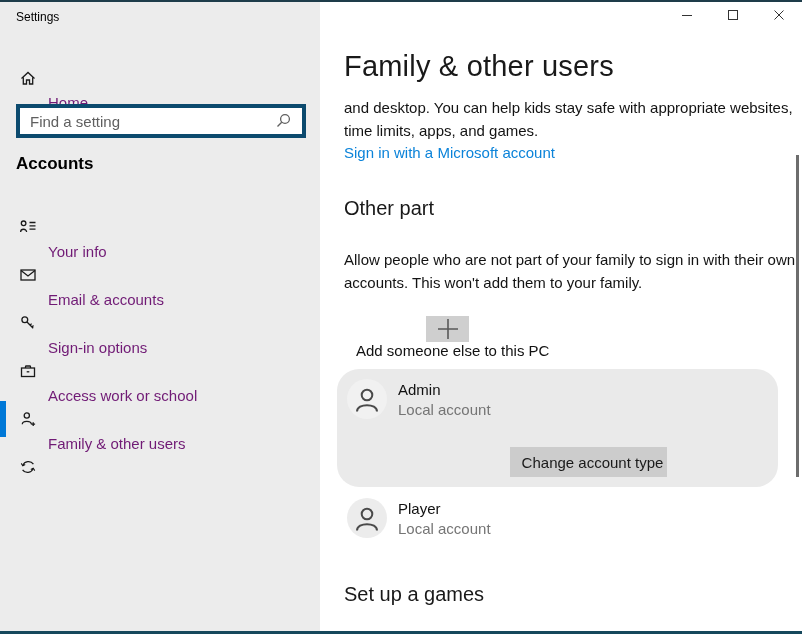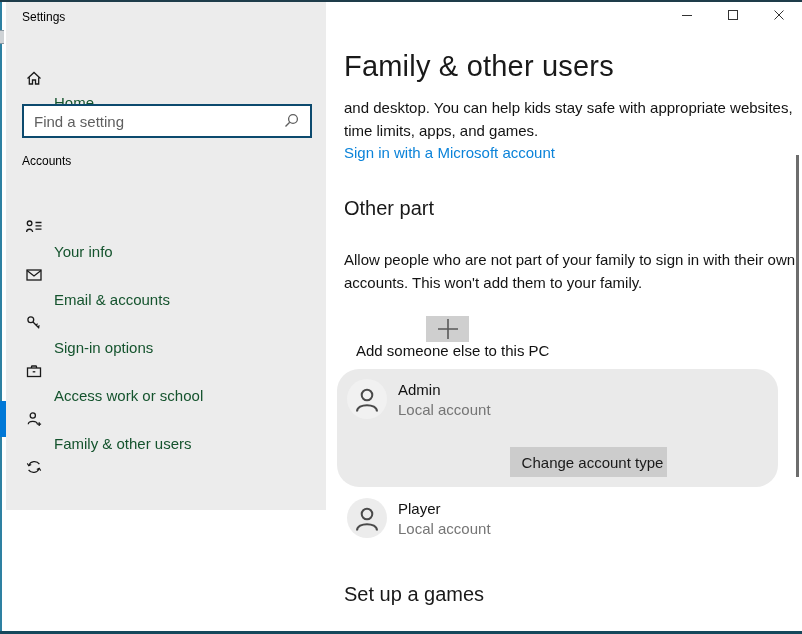--- a/index.html
+++ b/index.html
@@ -10,38 +10,38 @@
   }
   .abs { position:absolute; }
 
   
   #border-top    { left:0; top:0; width:802px; height:2px; background:#1e3c4a; }
   #border-left   { left:0; top:2px; width:2px; height:630px; background:#2e81a2; }
   #border-bottom { left:0; top:631px; width:802px; height:3px; background:#16485c; }
   #edge-notch    { left:0; top:30px; width:4px; height:14px; background:#cfd3d6; border-top:1px solid #8898a2; border-bottom:1px solid #8898a2; }
 
   
-  #sidebar { left:6px; top:2px; width:320px; height:508px; background:#ececec; }
+  #sidebar { left:0; top:2px; width:320px; height:629px; background:#ececec; }
   #app-title { left:16px; top:8px; font-size:12px; color:#000; }
   .side-row { left:0; width:320px; height:40px; display:flex; align-items:center; cursor:default; }
   .side-row .ic { width:20px; height:20px; margin-left:18px; flex:none; display:flex; }
-  .side-row .lbl { margin-left:10px; font-size:15px; color:#14532d; white-space:nowrap;margin-top:48px; }
+  .side-row .lbl { margin-left:10px; font-size:15px; color:#701a75; white-space:nowrap;margin-top:48px; }
   #home-row { top:58px; height:36px; }
   #search-box {
     left:16px; top:102px; width:290px; height:34px; background:#fff;
-    border:2px solid #0c4a6e; display:flex; align-items:center;
+    border:4px solid #0c4a6e; display:flex; align-items:center;
   }
   #search-input {
     flex:1; border:none; outline:none; background:transparent;
     font-family:"Liberation Sans", sans-serif; font-size:15px; color:#333;
     padding:0 4px 0 10px; min-width:0;
   }
   #search-input::placeholder { color:#5f5f5f; opacity:1; }
   #search-box .ic { width:22px; height:22px; margin-right:8px; flex:none; }
-  #accounts-heading { left:16px; top:152px; font-size:12px; font-weight:normal; color:#000; }
+  #accounts-heading { left:16px; top:152px; font-size:17px; font-weight:bold; color:#000; }
   #nav .side-row { position:absolute; }
   #selected-accent { left:0; top:401px; width:6px; height:36px; background:#0078d7; }
 
   
   .titlebar-btn { top:0; width:46px; height:30px; display:flex; align-items:center; justify-content:center; background:transparent; border:none; cursor:default; }
   #min-btn { left:664px; } #max-btn { left:710px; } #close-btn { left:756px; }
 
   #page-title { left:344px; top:50px; font-size:29px; font-weight:300; color:#191919; letter-spacing:0.2px; }
   .body-text { font-size:15px; line-height:23px; color:#131313; white-space:pre-line; }
   #intro-text { left:344px; top:96px; width:480px; }

